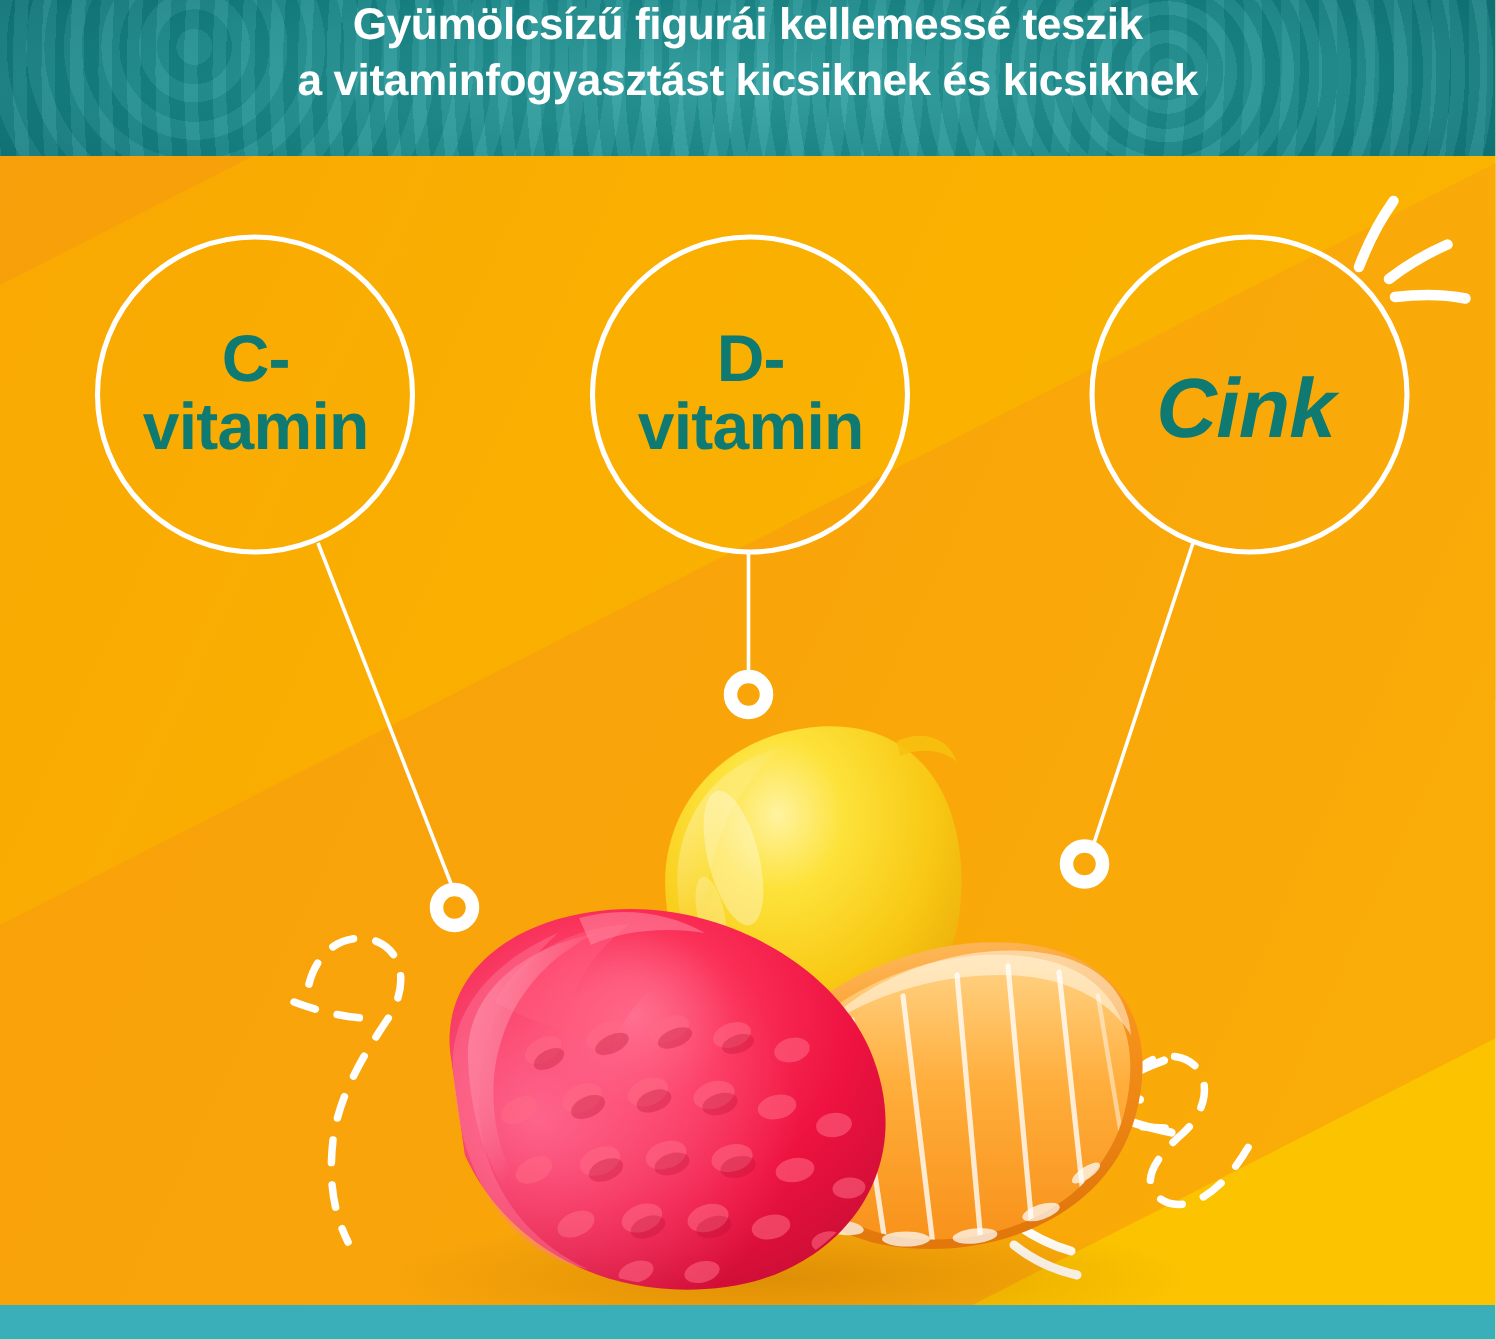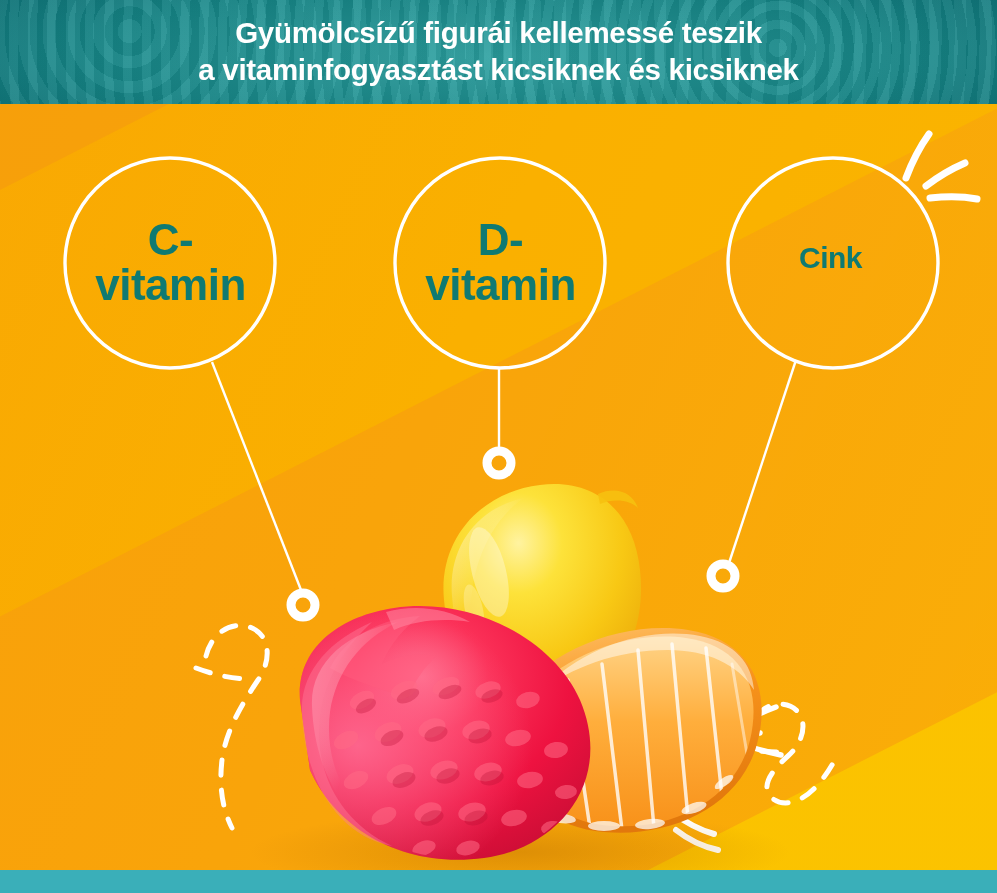--- a/index.html
+++ b/index.html
@@ -26,21 +26,21 @@
     position:absolute; inset:0;
     background:
       repeating-radial-gradient(circle at 78% 46%, rgba(255,255,255,.055) 0 9px, rgba(0,0,0,.05) 9px 19px),
       repeating-radial-gradient(circle at 13% 30%, rgba(255,255,255,.05) 0 12px, rgba(0,0,0,.045) 12px 25px),
       radial-gradient(ellipse 70% 120% at 50% 55%, #2ba0a0 0%, #17898a 58%, #0d7076 100%);
   }
   #header-title{
     position:absolute; left:0; top:0;
     width:997px; height:104px;
     display:flex; flex-direction:column;
-    align-items:center; justify-content:center;
+    align-items:center; 
     gap:2px;
     color:#ffffff;
     font-weight:bold;
     font-size:29.5px;
     letter-spacing:-0.3px;
     line-height:1.18;
     text-align:center;
     white-space:nowrap;
   }
 
@@ -98,21 +98,21 @@
     position:absolute;
     color:#0f7a72;
     font-weight:bold;
     text-align:center;
     line-height:1.02;
     letter-spacing:-0.5px;
     white-space:pre-line;
   }
   #label-c{ left:63px; top:218px; width:215px; font-size:44px; }
   #label-d{ left:393px; top:218px; width:215px; font-size:44px; }
-  #label-zn{ left:723px; top:243px; width:215px; font-size:30px; }
+  #label-zn{ left:723px; top:243px; width:215px; font-size:56px;font-style:italic; }
 </style>
 </head>
 <body>
 
 <div id="banner">
 
   <div id="header">
     <div id="header-texture"></div>
     <div id="header-title">
       <span>Gyümölcsízű figurái kellemessé teszik</span>

